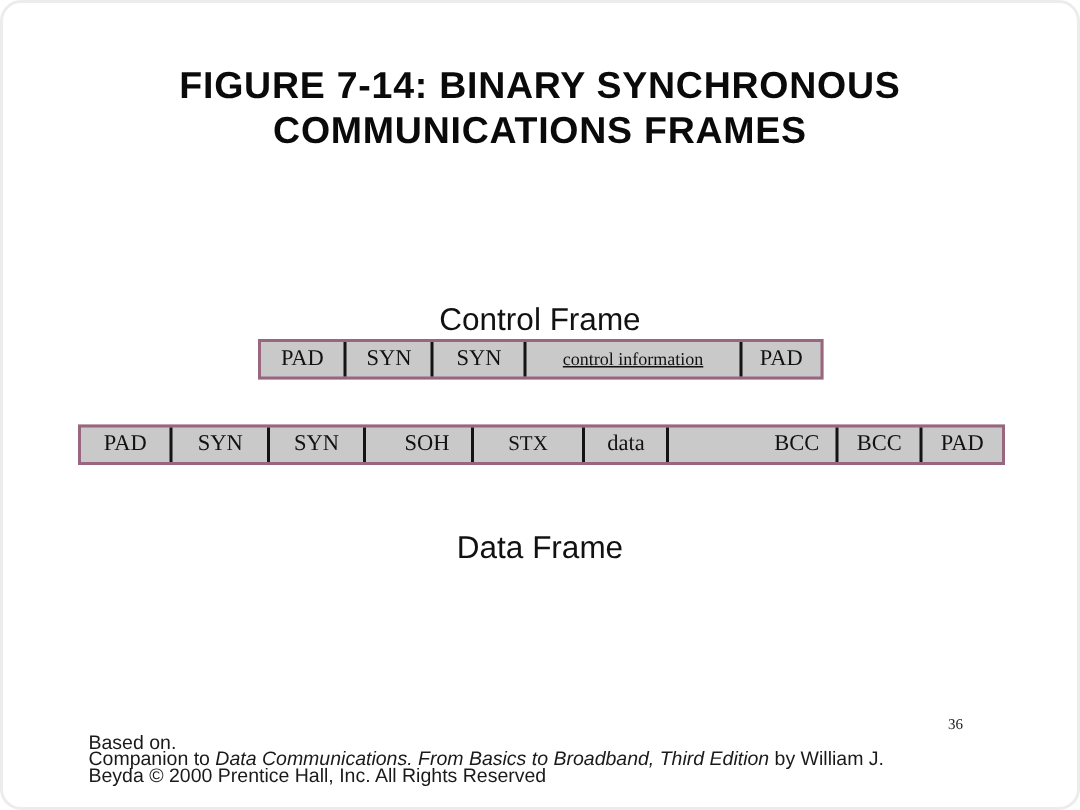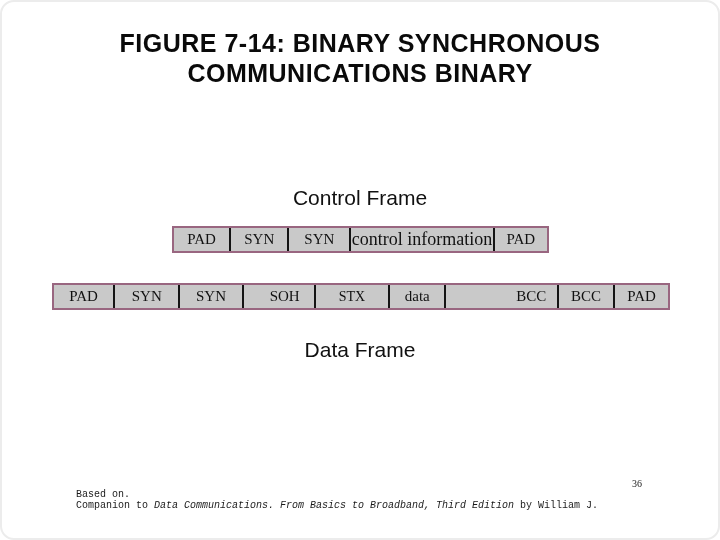--- a/index.html
+++ b/index.html
@@ -13,38 +13,39 @@
     width: 720px;
     height: 540px;
     background: #ffffff;
     border: 2px solid #ececec;
     border-radius: 14px;
     box-sizing: border-box;
     overflow: hidden;
   }
   .title {
     position: absolute;
-    top: 26px;
+    top: 40px;
     left: 0;
     width: 100%;
     margin: 0;
     text-align: center;
     font-size: 25px;
     font-weight: bold;
     color: #0a0a0a;
     line-height: 30px;
     letter-spacing: 0.5px;
   }
   .frame-label {
     position: absolute;
     left: 0;
     width: 100%;
     text-align: center;
     font-size: 21px;
     color: #111111;
+    margin-top: 16px;
   }
   .control-label { top: 184px; }
   .data-label { top: 336px; }
   .frame-bar {
     position: absolute;
     display: flex;
     height: 27px;
     box-sizing: border-box;
     border: 2px solid #996680;
     background: #c9c9c9;
@@ -68,39 +69,39 @@
     font-family: "Liberation Serif", serif;
     font-size: 15px;
     color: #111111;
     white-space: nowrap;
     overflow: hidden;
   }
   .cell:last-child { border-right: none; }
   .control-bar .cell:nth-child(1) { flex-grow: 57; }
   .control-bar .cell:nth-child(2) { flex-grow: 58; }
   .control-bar .cell:nth-child(3) { flex-grow: 62; }
-  .control-bar .cell:nth-child(4) { flex-grow: 146; font-size: 18px; }
+  .control-bar .cell:nth-child(4) { flex-grow: 146; font-size: 12px; text-decoration: underline; }
   .control-bar .cell:nth-child(5) { flex-grow: 54; }
   .data-bar .cell:nth-child(1)  { flex-grow: 57; }
   .data-bar .cell:nth-child(2)  { flex-grow: 61; }
   .data-bar .cell:nth-child(3)  { flex-grow: 59; }
   .data-bar .cell:nth-child(4)  { flex-grow: 56; padding-left: 12px; }
   .data-bar .cell:nth-child(5)  { flex-grow: 70; font-size: 14px; }
   .data-bar .cell:nth-child(6)  { flex-grow: 52; }
   .data-bar .cell:nth-child(7)  { flex-grow: 55; font-size: 14px; margin-top: 32px; }
   .data-bar .cell:nth-child(8)  { flex-grow: 50; }
   .data-bar .cell:nth-child(9)  { flex-grow: 52; }
   .data-bar .cell:nth-child(10) { flex-grow: 51; }
   .data-bar .cell:nth-child(11) { flex-grow: 55; }
   .footer {
     position: absolute;
-    left: 74px;
+    left: 57px;
     top: 487px;
-    font-family: Liberation Mono, monospace;
-    font-size: 10px;
+    font-family: Liberation Sans, sans-serif;
+    font-size: 13px;
     line-height: 11px;
     color: #1a1a1a;
   }
   .footer em { font-style: italic; }
   .page-number {
     position: absolute;
     left: 630px;
     top: 476px;
     width: 30px;
     font-family: "Liberation Serif", serif;
@@ -108,21 +109,21 @@
     color: #1a1a1a;
   }
 </style>
 </head>
 <body>
 
 <div class="slide">
 
   <h1 class="title">
     <span>FIGURE 7-14: BINARY SYNCHRONOUS</span><br>
-    <span>COMMUNICATIONS BINARY</span>
+    <span>COMMUNICATIONS FRAMES</span>
   </h1>
 
   <div class="frame-label control-label">Control Frame</div>
 
   <div class="frame-bar control-bar">
       <div class="cell">PAD</div>
       <div class="cell">SYN</div>
       <div class="cell">SYN</div>
       <div class="cell">control information</div>
       <div class="cell">PAD</div>
@@ -141,17 +142,18 @@
       <div class="cell">PAD</div>
     </div>
 
   <div class="frame-label data-label">Data Frame</div>
 
   <div class="footer">
     <div>Based on.</div>
     <div>
       <span>Companion to </span><em>Data Communications. From Basics to Broadband, Third Edition</em><span> by William J.</span>
     </div>
+    <div>Beyda © 2000 Prentice Hall, Inc. All Rights Reserved</div>
   </div>
 
   <div class="page-number">36</div>
 
 </div>
 
 </body></html>

